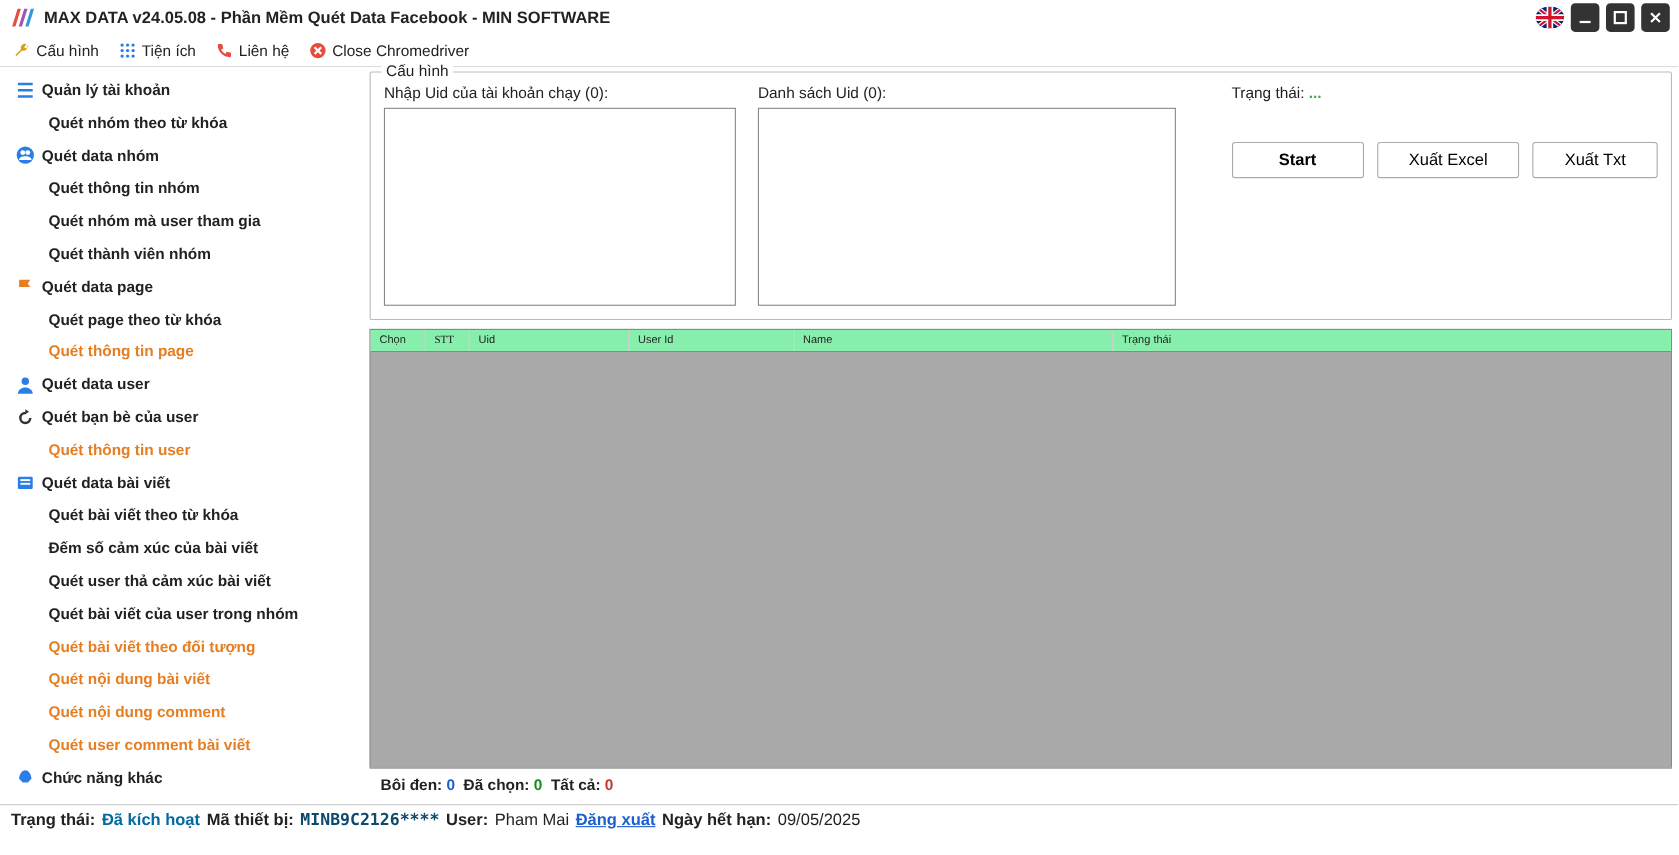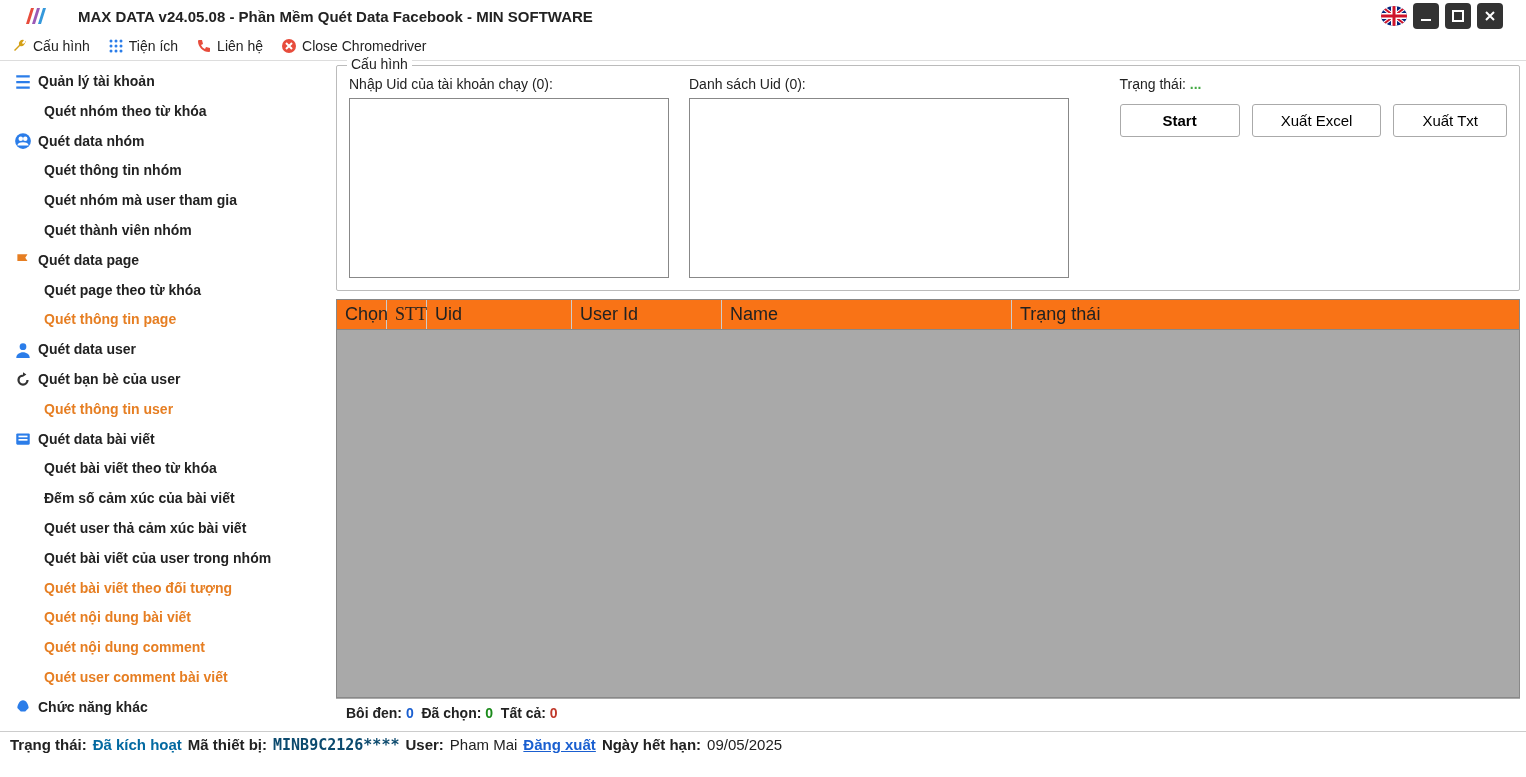--- a/index.html
+++ b/index.html
@@ -1,17 +1,17 @@
 <!DOCTYPE html>
 <html><head>
 <meta charset="utf-8">
 <style>
 * { box-sizing: border-box; margin: 0; padding: 0; }
 body { font-family: "Segoe UI", Arial, sans-serif; font-size: 14px; background: #fff; color: #222; overflow: hidden; }
-.titlebar { display: flex; align-items: center; padding: 4px 23px; height: 32px; gap: 23px; }
+.titlebar { display: flex; align-items: center; padding: 4px 8px; height: 32px; }
 .titlebar .logo { width: 24px; height: 24px; margin-right: 8px; }
 .titlebar .title { font-weight: bold; font-size: 15px; flex: 1; }
 .titlebar .controls { display: flex; gap: 6px; align-items: center; }
 .titlebar .flag { width: 26px; height: 20px; border-radius: 50%; overflow: hidden; }
 .winbtn { width: 26px; height: 26px; background: #333; color: #fff; border-radius: 4px; display: flex; align-items: center; justify-content: center; font-size: 16px; cursor: pointer; }
 .toolbar { display: flex; align-items: center; gap: 18px; padding: 6px 12px; border-bottom: 1px solid #ddd; }
 .toolbar-item { display: flex; align-items: center; gap: 5px; cursor: pointer; }
 .toolbar-item .ico { width: 16px; height: 16px; display: flex; align-items: center; justify-content: center; }
 .body-row { display: flex; height: 670px; }
 .sidebar { width: 330px; padding: 6px 0; border-right: 0px solid #eee; overflow-y: auto; }
@@ -24,26 +24,26 @@
 .main { flex: 1; padding: 4px 6px; display: flex; flex-direction: column; }
 .groupbox { border: 1px solid #bbb; border-radius: 2px; padding: 10px 12px 12px 12px; position: relative; }
 .groupbox .legend { position: absolute; top: -10px; left: 10px; background: #fff; padding: 0 4px; font-size: 14px; }
 .config-row { display: flex; gap: 20px; align-items: flex-start; }
 .config-col { display: flex; flex-direction: column; gap: 6px; }
 .config-col.actions { margin-left: auto; justify-content: flex-end; }
 textarea.uidbox { width: 320px; height: 180px; border: 1px solid #888; resize: none; font-family: inherit; font-size: 13px; padding: 4px; }
 textarea.uidbox.wide { width: 380px; }
 .status-line { margin-bottom: 6px; }
 .status-line .dots { color: #44aa44; font-weight:bold;}
-.action-btns { display: flex; gap: 12px; align-items: center; }
+.action-btns { display: flex; gap: 12px; align-items: center; margin-top: 25px; }
 button.action { padding: 7px 28px; border: 1px solid #aaa; background: #fff; border-radius: 3px; cursor: pointer; font-size: 15px; }
 button.action.start { padding: 7px 42px; font-weight: bold; }
 .table-area { flex: 1; border: 1px solid #888; margin-top: 8px; display: flex; flex-direction: column; background: #a9a9a9; }
 .table-head { display: flex; background: #fff; border-bottom: 1px solid #888; }
-.th { padding: 4px 8px; border-right: 1px solid #ccc; font-size: 18px; background:#f97316;}
+.th { padding: 4px 8px; border-right: 1px solid #ccc; font-size: 10px; background:#86efac;}
 .th.chon { width: 50px; } .th.stt { width: 40px; font-family: Liberation Serif, serif; } .th.uid { width: 145px; } .th.userid { width: 150px; } .th.name { flex: 1; width:290px; flex:0 0 290px;} .th.tt { flex: 1; border-right:none;}
 .table-body { flex: 1; background: #a9a9a9; }
 .counts { padding: 6px 10px; font-weight: bold; background:#fff; border-top:1px solid #aaa;}
 .counts .blue { color: #1a5fd0; } .counts .green { color: #1a8a1a; } .counts .red { color: #c0392b; }
 .statusbar { border-top: 1px solid #ccc; padding: 4px 10px; font-size: 15px; font-weight: bold; display: flex; gap: 6px; align-items: baseline; flex-wrap:wrap;}
 .statusbar .green { color: #0369a1; }
 .statusbar .teal { color: #0c4a6e; font-family: monospace;}
 .statusbar .link { color: #1a5fd0; text-decoration: underline; cursor: pointer; }
 .statusbar .normal { font-weight: normal; }
 </style>

